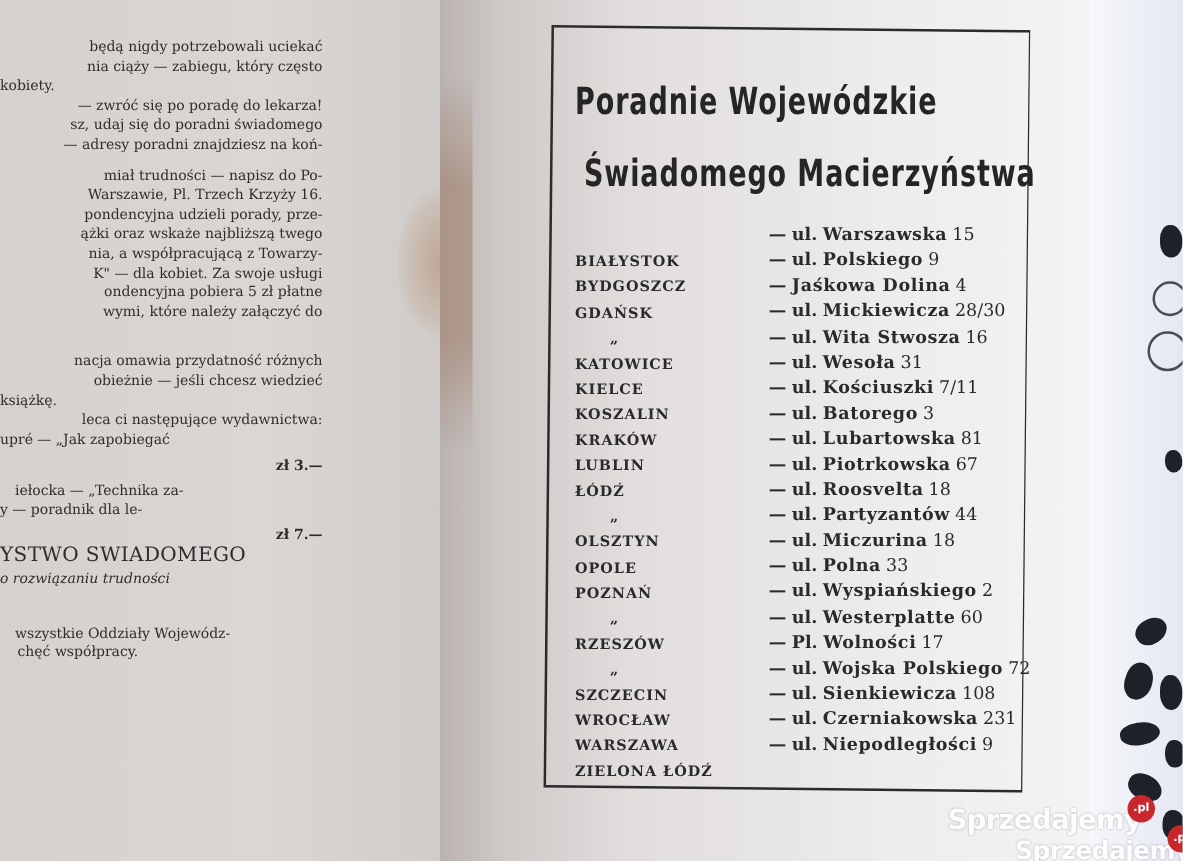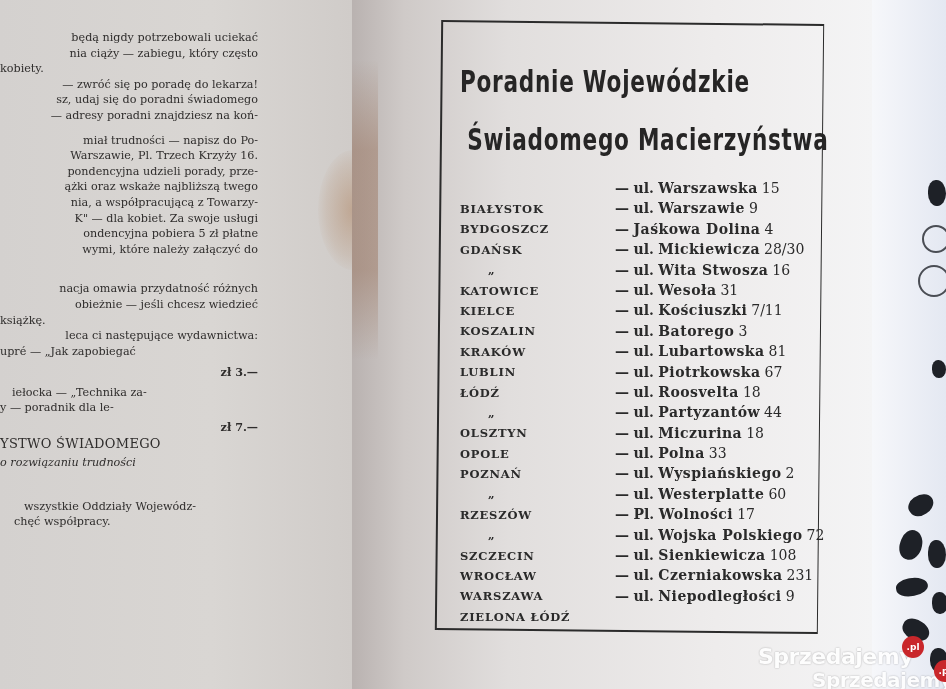--- a/index.html
+++ b/index.html
@@ -19,21 +19,21 @@
     background:radial-gradient(ellipse at center, rgba(170,120,80,0.45) 0%, rgba(170,120,80,0.15) 55%, rgba(170,120,80,0) 75%);
   }
   .left-text {
     position:absolute; left:0; top:30px; width:258px;
     color:#2f2d2c; font-size:11.2px; line-height:15.6px;
     font-family:"DejaVu Serif", serif;
   }
   .left-text .ln { white-space:nowrap; text-align:right; overflow:hidden; height:15.6px; }
   .left-text .gap { height:9px; }
   .left-text .price { text-align:right; padding-right:0; font-weight:bold; }
-  .left-text .caps { font-size:13px; letter-spacing:0.3px; text-align:left; padding-left:0; }
+  .left-text .caps { font-size:16px; letter-spacing:0.3px; text-align:left; padding-left:0; }
   .left-text .ital { font-style:italic; text-align:left; }
   .right-page {
     position:absolute; left:352px; top:0; width:520px; height:689px;
     background:linear-gradient(90deg,#b9b2b0 0%,#cfcac8 10%,#e1dedd 30%,#eeecec 70%,#f4f4f5 100%);
   }
   .gutter-stain {
     position:absolute; left:352px; top:60px; width:26px; height:300px;
     background:linear-gradient(180deg, rgba(140,90,60,0) 0%, rgba(140,90,60,0.35) 30%, rgba(140,90,60,0.35) 70%, rgba(140,90,60,0) 100%);
   }
   .box {
@@ -118,21 +118,21 @@
     <div class="ln">leca ci następujące wydawnictwa:</div>
     <div class="ln" style="text-align:left; ">upré — „Jak zapobiegać</div>
     <div class="ln price" style="margin-top:6px;">zł 3.—</div>
     <div class="ln" style="text-align:left; padding-left:12px; margin-top:4px;">iełocka — „Technika za-</div>
     <div class="ln" style="text-align:left; padding-left:0;">y — poradnik dla le-</div>
     <div class="ln price" style="margin-top:4px;">zł 7.—</div>
     <div class="ln caps">YSTWO ŚWIADOMEGO</div>
     <div class="ln ital" style="margin-top:4px;">o rozwiązaniu trudności</div>
     <div class="gap" style="height:14px;"></div>
     <div class="gap" style="height:14px;"></div>
-    <div class="ln" style="text-align:left; padding-left:24px;">wszystkie Oddziały Wojewódz-</div>
+    <div class="ln" style="text-align:left; padding-left:12px;">wszystkie Oddziały Wojewódz-</div>
     <div class="ln" style="text-align:left; padding-left:14px;">chęć współpracy.</div>
   </div>
   <div class="stain"></div>
 </div>
 
 <div class="right-page"></div>
 <div class="gutter-stain"></div>
 
 <div class="box"></div>
 
@@ -141,21 +141,21 @@
   <div class="l2">Świadomego Macierzyństwa</div>
 </div>
 
 <div class="list">
   <div class="row">
       <span class="city">BIAŁYSTOK</span>
       <span class="addr"><span class="dash">—</span> <span class="pre">ul.</span> <span class="st">Warszawska</span><span class="num">15</span></span>
     </div>
   <div class="row">
       <span class="city">BYDGOSZCZ</span>
-      <span class="addr"><span class="dash">—</span> <span class="pre">ul.</span> <span class="st">Warszawie</span><span class="num">9</span></span>
+      <span class="addr"><span class="dash">—</span> <span class="pre">ul.</span> <span class="st">Polskiego</span><span class="num">9</span></span>
     </div>
   <div class="row">
       <span class="city">GDAŃSK</span>
       <span class="addr"><span class="dash">—</span><span class="pre"></span> <span class="st">Jaśkowa Dolina</span><span class="num">4</span></span>
     </div>
   <div class="row">
       <span class="city ditto">„</span>
       <span class="addr"><span class="dash">—</span> <span class="pre">ul.</span> <span class="st">Mickiewicza</span><span class="num">28/30</span></span>
     </div>
   <div class="row">

